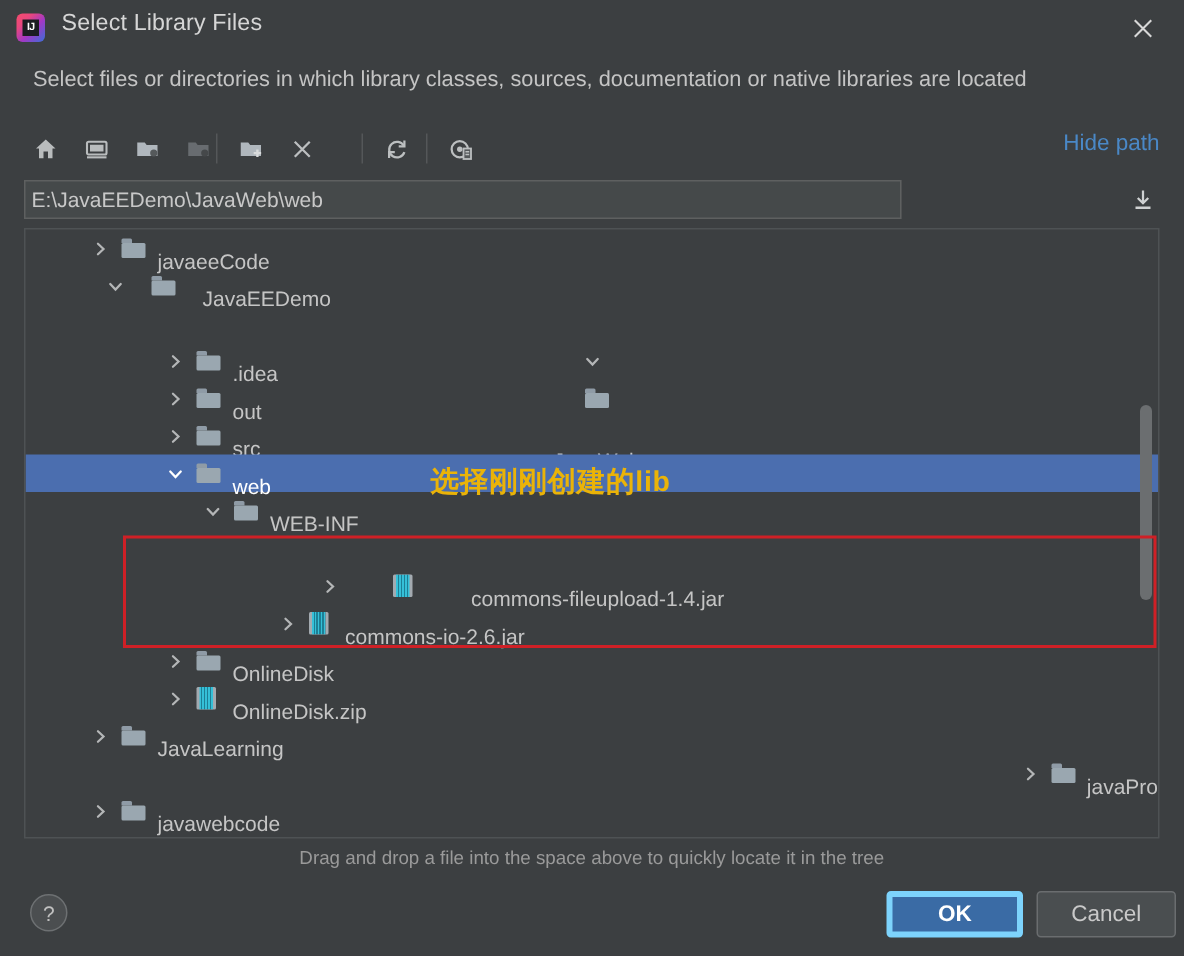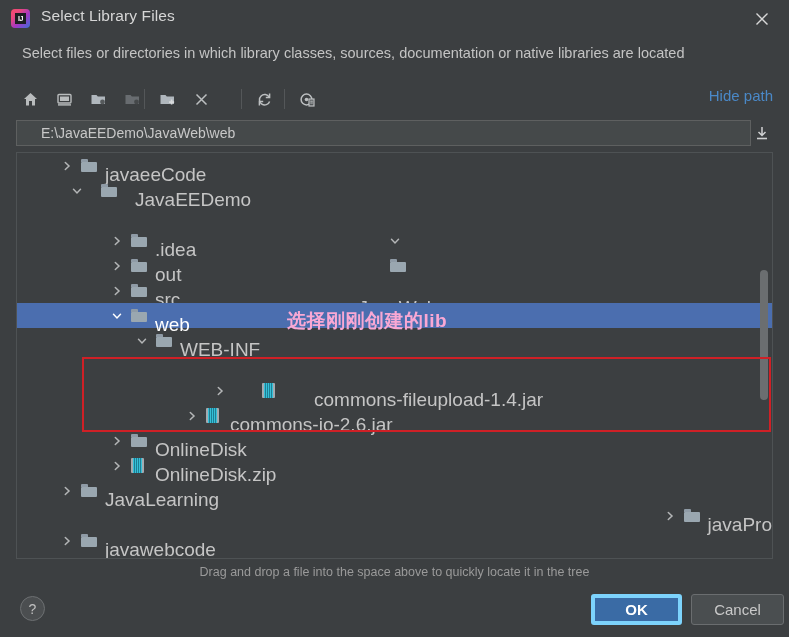--- a/index.html
+++ b/index.html
@@ -88,26 +88,26 @@
     cursor: pointer;
   }
 
   
   .pathbar {
     position: absolute; left: 16px; top: 120px;
     width: 757px; height: 26px;
   }
   .path-field {
     position: absolute; left: 0; top: 0;
-    width: 735px; height: 26px;
+    width: 585px; height: 26px;
     background: #45494a;
     border: 1px solid #5e6060;
     color: #c8c8c8;
     font-size: 14px;
-    padding: 0 24px;
+    padding: 0 4px;
     line-height: 24px;
     outline: none;
     font-family: "Liberation Sans", sans-serif;
   }
   .path-expand {
     position: absolute; right: 0; top: 2px;
     width: 22px; height: 22px;
     display: flex; align-items: center; justify-content: center;
     cursor: pointer;
   }
@@ -138,21 +138,21 @@
     flex: 0 0 auto;
   }
   .arrow svg { display: block; }
   .ficon {
     width: 17px; height: 25px;
     display: flex; align-items: center;
     margin-left: 7px;
     flex: 0 0 auto;
   }
   .label {
-    font-size: 19px;
+    font-size: 14px;
     color: #c5c5c5;
     margin-left: 7px;
     line-height: 25px;
     margin-top: 17px;
   }
   .row.selected .label { color: #ffffff; }
 
   
   .folder {
     position: relative;
@@ -189,21 +189,21 @@
     position: absolute; right: 4px; top: 117px;
     width: 8px; height: 130px;
     background: #6b6e70;
     border-radius: 4px;
   }
 
   
   .red-note {
     position: absolute; left: 287px; top: 308px;
     font-size: 19px; font-weight: bold;
-    color: #f9a8d4;
+    color: #eab308;
     letter-spacing: 0.5px;
     pointer-events: none;
   }
   .red-box {
     position: absolute; left: 82px; top: 357px;
     width: 689px; height: 75px;
     border: 2px solid #cf2026;
     pointer-events: none;
   }
 

